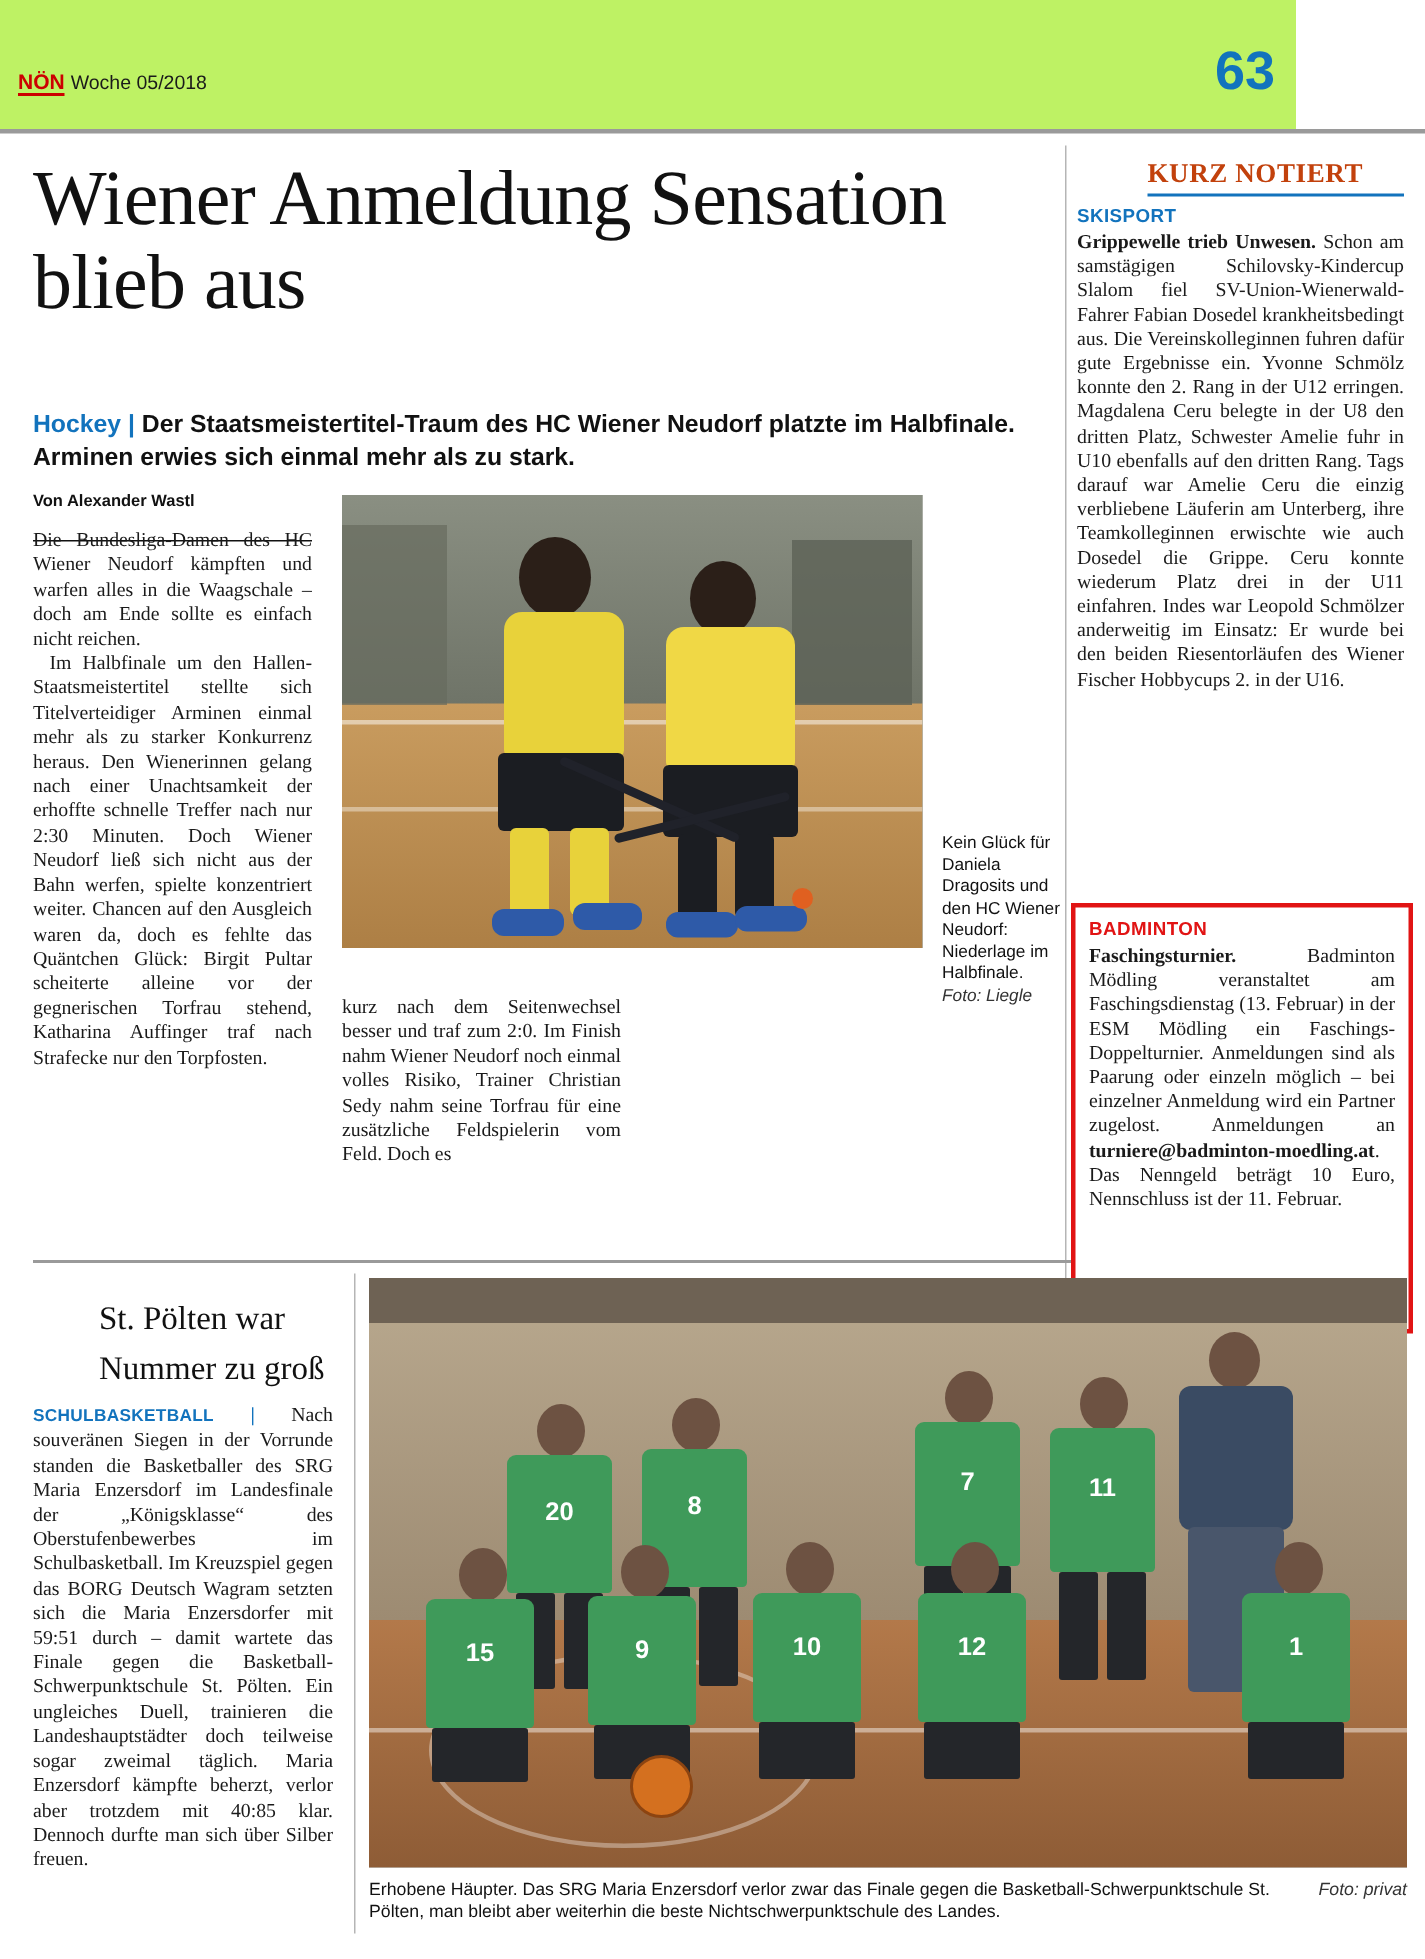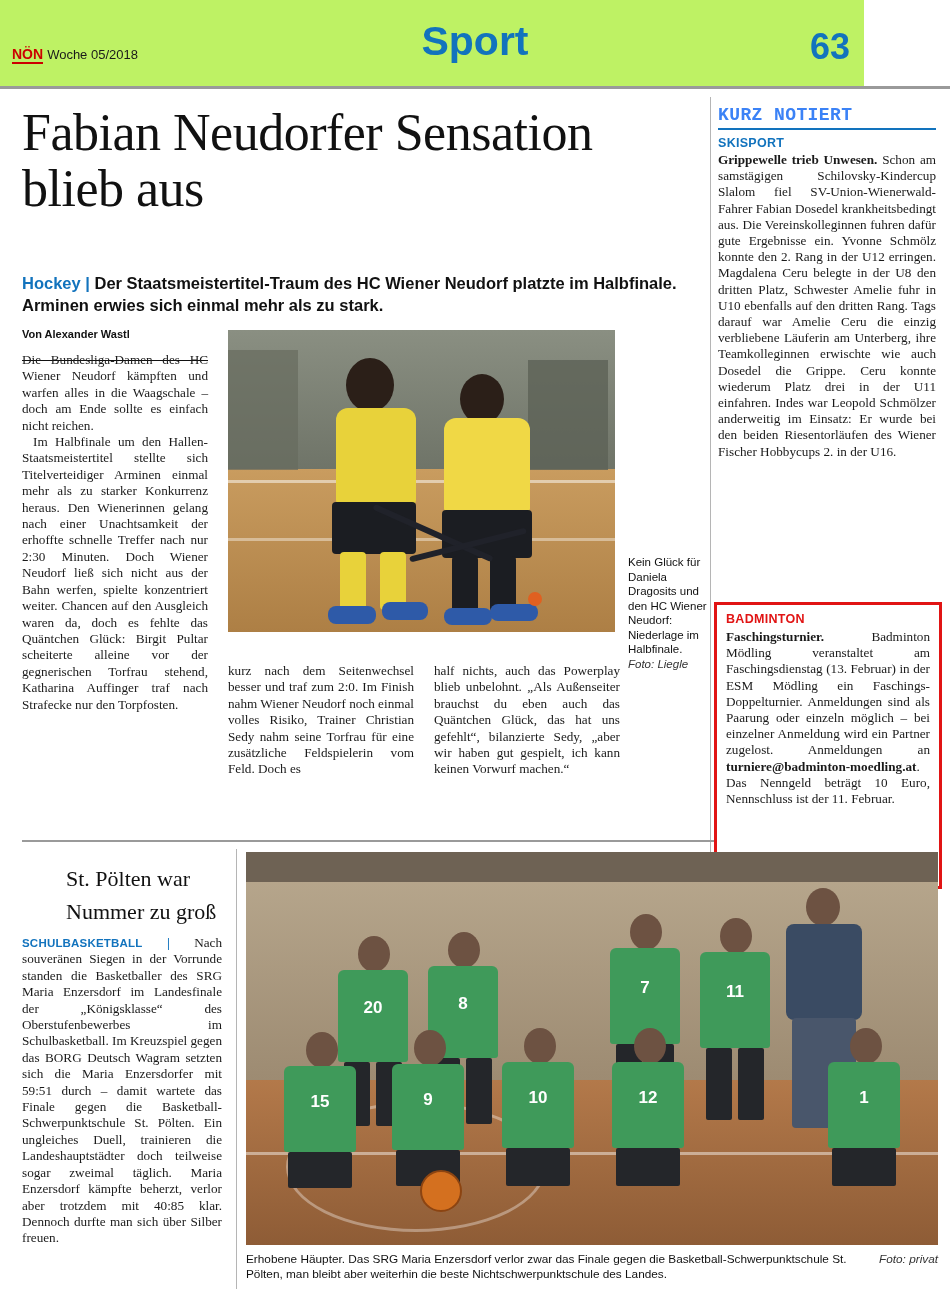--- a/index.html
+++ b/index.html
@@ -93,23 +93,23 @@
   .photo-caption-hockey {
     position:absolute; left:628px; top:555px; width:84px;
     font-family:"Liberation Sans", sans-serif;
     font-size:11.5px; line-height:14.5px; color:#111;
   }
   .photo-caption-hockey .credit { font-style:italic; color:#333; }
 
   
   .rail { position:absolute; left:718px; top:105px; width:218px; }
   .rail-title {
-    font-family:Liberation Mono, monospace;
-    font-weight:bold; font-size:18px; color:#3b82f6; letter-spacing:0.4px;
-    padding-bottom:3px; border-bottom:2px solid #1273bd;
+    font-family:Liberation Serif, serif;
+    font-weight:bold; font-size:18px; color:#c2410c; letter-spacing:0.4px;
+    padding-bottom:3px; border-bottom:2px solid #1273bd;margin-left:47px;
   }
   .rail-sub {
     font-family:"Liberation Sans", sans-serif;
     font-weight:bold; font-size:12.5px; color:#1273bd; letter-spacing:0.3px;
     margin-top:6px; margin-bottom:2px;
   }
   .rail-body {
     font-size:13.2px; line-height:16.2px; text-align:justify;
     -webkit-hyphens:auto; hyphens:auto;
   }
@@ -198,51 +198,47 @@
 </style>
 </head>
 <body>
 
 <div class="page">
 
   <div class="masthead">
     <div class="masthead-left">
       <span class="noen">NÖN</span><span>Woche 05/2018</span>
     </div>
-    <div class="masthead-title">Sport</div>
     <div class="masthead-pageno">63</div>
   </div>
   <div class="rule-top"></div>
 
   <div class="main-area">
     <div class="sep-vert" style="left:710px; top:8px; height:760px;"></div>
     <div class="sep-vert" style="left:236px; top:760px; height:440px;"></div>
   </div>
 
-  <div class="headline">Fabian Neudorfer Sensation blieb aus</div>
+  <div class="headline">Wiener Anmeldung Sensation blieb aus</div>
 
   <div class="kicker">
     <span class="k-label">Hockey</span>
     <span class="k-bar">|</span><span> Der Staatsmeistertitel-Traum des HC Wiener Neudorf platzte im Halbfinale. Arminen erwies sich einmal mehr als zu stark.</span>
   </div>
 
   <div class="byline">Von Alexander Wastl</div>
 
   <div class="col" id="col1">
     <p class="first">Die Bundesliga-Damen des HC Wiener Neudorf kämpften und warfen alles in die Waagschale – doch am Ende sollte es einfach nicht reichen.</p>
     <p>Im Halbfinale um den Hallen-Staatsmeistertitel stellte sich Titelverteidiger Arminen einmal mehr als zu starker Konkurrenz heraus. Den Wienerinnen gelang nach einer Unachtsamkeit der erhoffte schnelle Treffer nach nur 2:30 Minuten. Doch Wiener Neudorf ließ sich nicht aus der Bahn werfen, spielte konzentriert weiter. Chancen auf den Ausgleich waren da, doch es fehlte das Quäntchen Glück: Birgit Pultar scheiterte alleine vor der gegnerischen Torfrau stehend, Katharina Auffinger traf nach Strafecke nur den Torpfosten.</p>
   </div>
 
   <div class="col" id="col2">
     <p class="first">kurz nach dem Seitenwechsel besser und traf zum 2:0. Im Finish nahm Wiener Neudorf noch einmal volles Risiko, Trainer Christian Sedy nahm seine Torfrau für eine zusätzliche Feldspielerin vom Feld. Doch es</p>
   </div>
 
-  <div class="col" id="col3">
-    <p class="first">half nichts, auch das Powerplay blieb unbelohnt. „Als Außenseiter brauchst du eben auch das Quäntchen Glück, das hat uns gefehlt“, bilanzierte Sedy, „aber wir haben gut gespielt, ich kann keinen Vorwurf machen.“</p>
-  </div>
 
   <div class="photo-hockey">
     <div class="gymwall"></div>
     <div class="gymfloor"></div>
     <div class="ph" style="left:0;top:150px;width:387px;height:3px;background:rgba(255,255,255,0.5);"></div>
     <div class="ph" style="left:0;top:208px;width:387px;height:3px;background:rgba(255,255,255,0.4);"></div>
     <div class="ph" style="left:300px;top:30px;width:80px;height:110px;background:#5c6156;opacity:.8;"></div>
     <div class="ph" style="left:0px;top:20px;width:70px;height:120px;background:#666b5e;opacity:.7;"></div>
 
     <div class="ph" style="left:118px;top:28px;width:48px;height:54px;border-radius:50%;background:#2b1f18;"></div>

